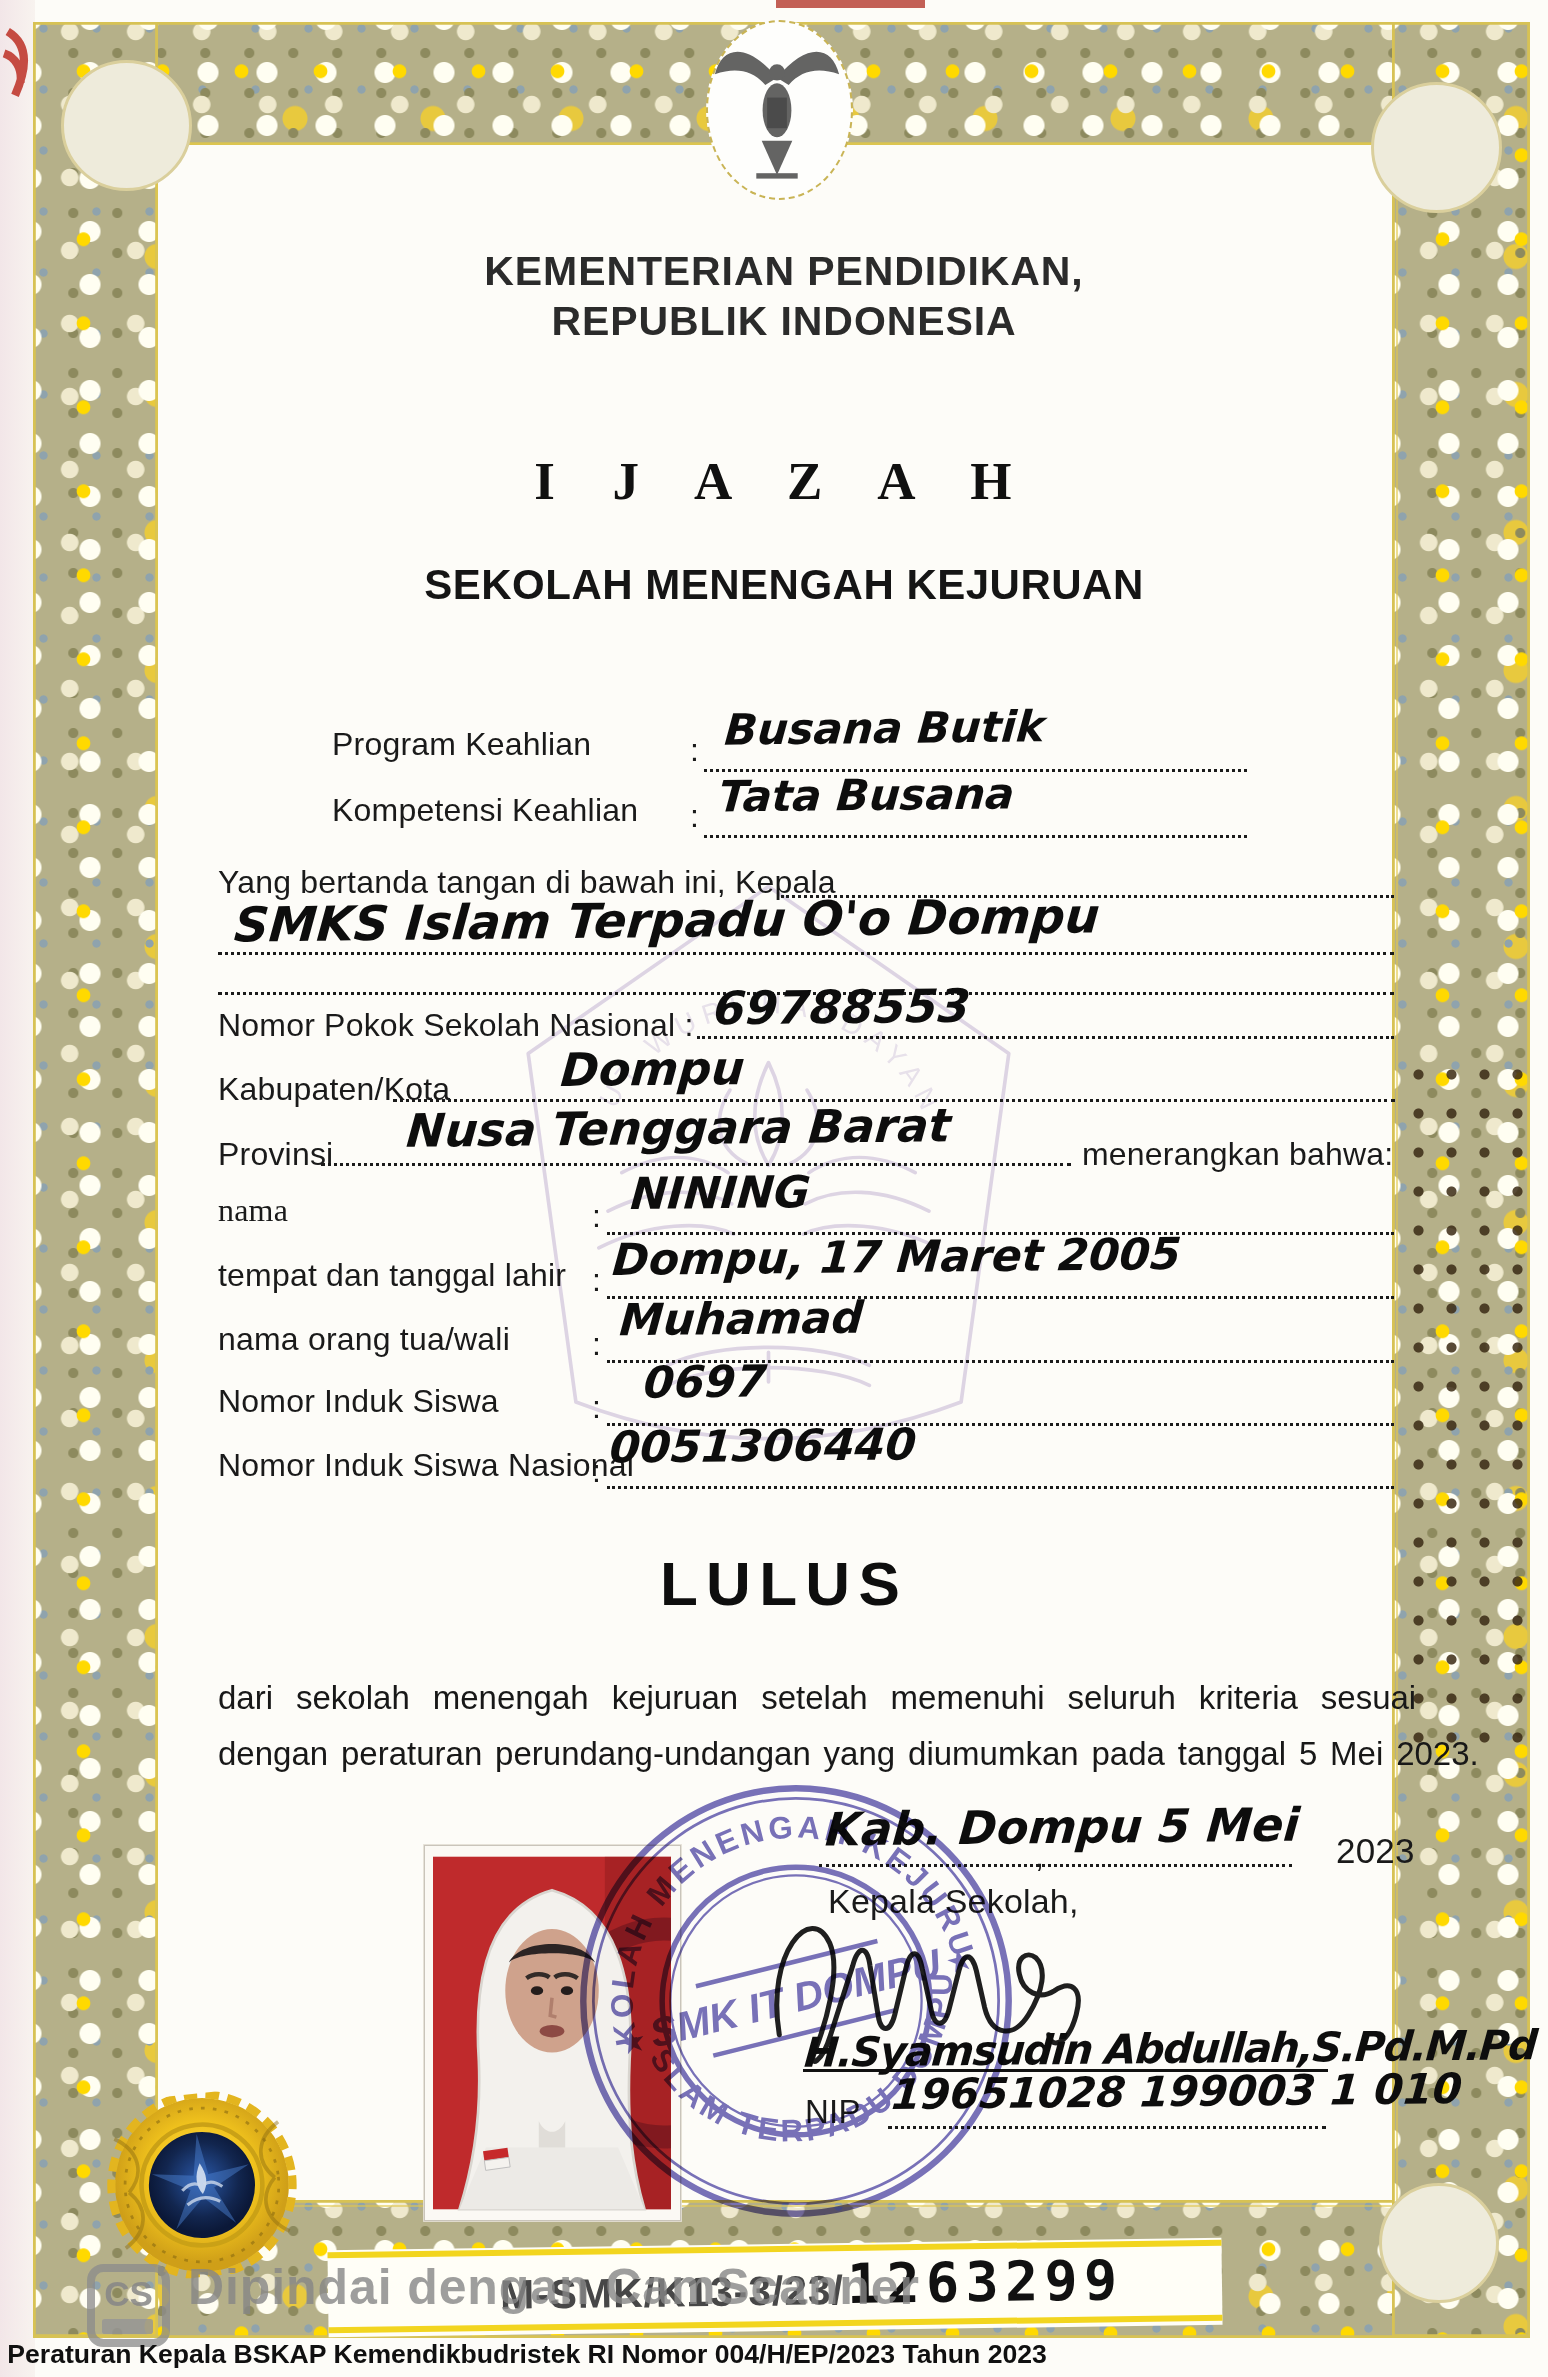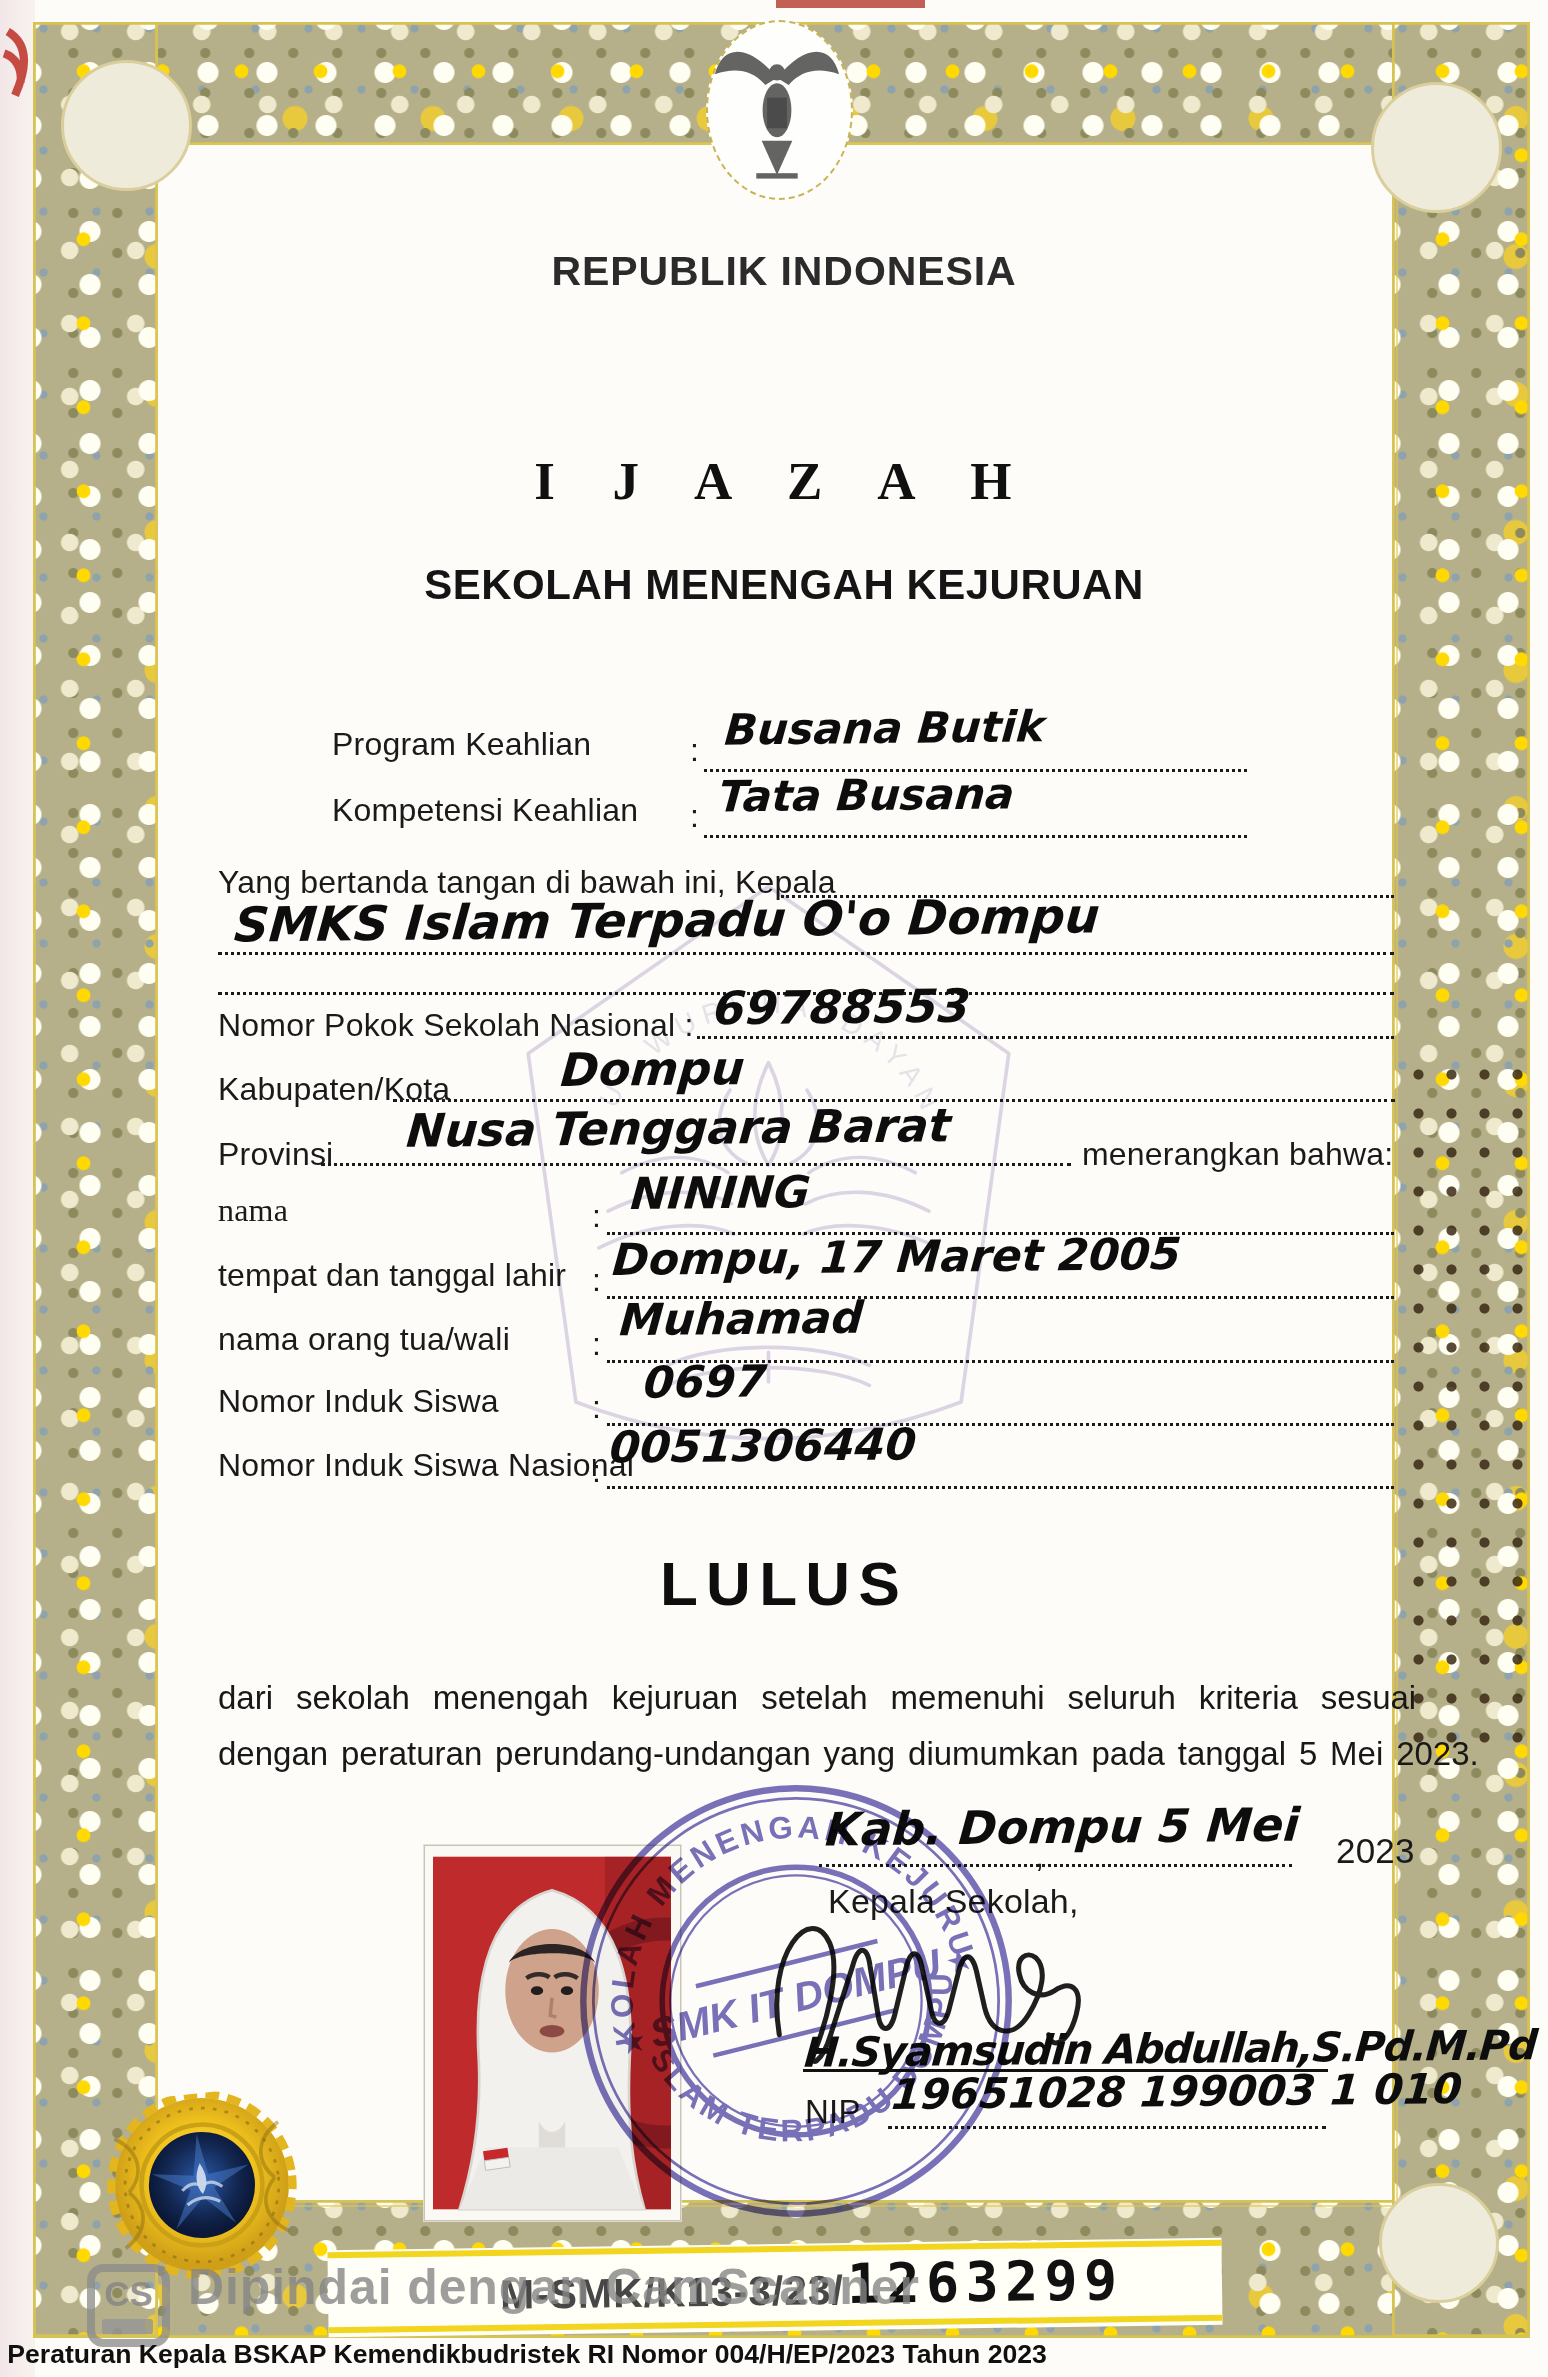--- a/index.html
+++ b/index.html
@@ -120,20 +120,21 @@
     </g>
     <defs>
         <path id="wmArc" d="M140,268 A185,185 0 0 1 480,268"></path>
       </defs>
     <text font-size="30" letter-spacing="8" fill="#c3b3d3" opacity=".75" font-family="Liberation Sans,sans-serif">
       <textPath href="#wmArc" xlink:href="#wmArc" startOffset="50%" text-anchor="middle">TUT WURI HANDAYANI</textPath>
     </text>
   </svg>
 
   <div class="abs center ministry" style="top:246px;">
+    <div>KEMENTERIAN PENDIDIKAN,</div>
     <div>REPUBLIK INDONESIA</div>
   </div>
 
   <div class="abs center titleIjazah" style="top:451px;">I J A Z A H</div>
 
   <div class="abs center sub" style="top:561px;">SEKOLAH MENENGAH KEJURUAN</div>
 
   <div class="lbl" style="left:332px;top:726px;">Program Keahlian</div>
   <div class="lbl" style="left:690px;top:732px;">:</div>
   <div class="hand" style="left:725px;top:703px;font-size:43px;">Busana Butik</div>

